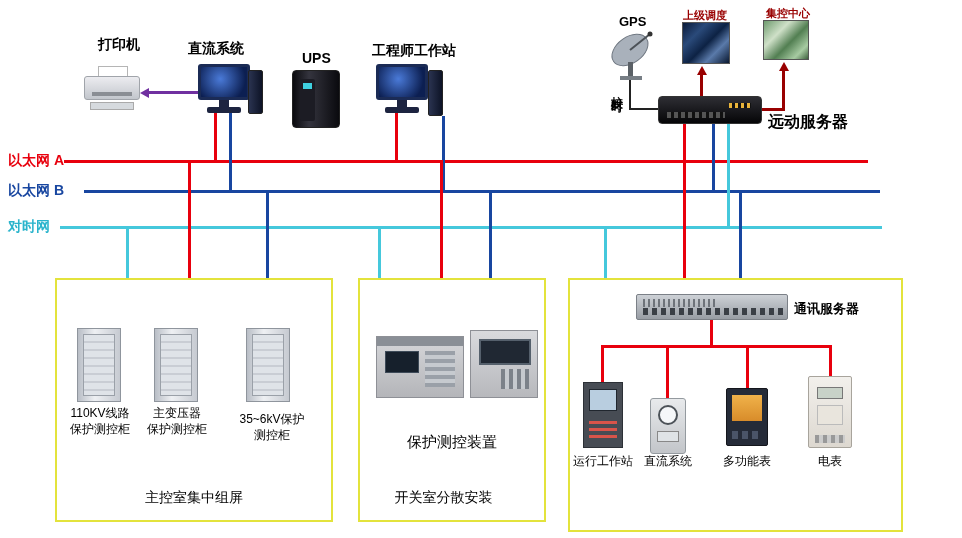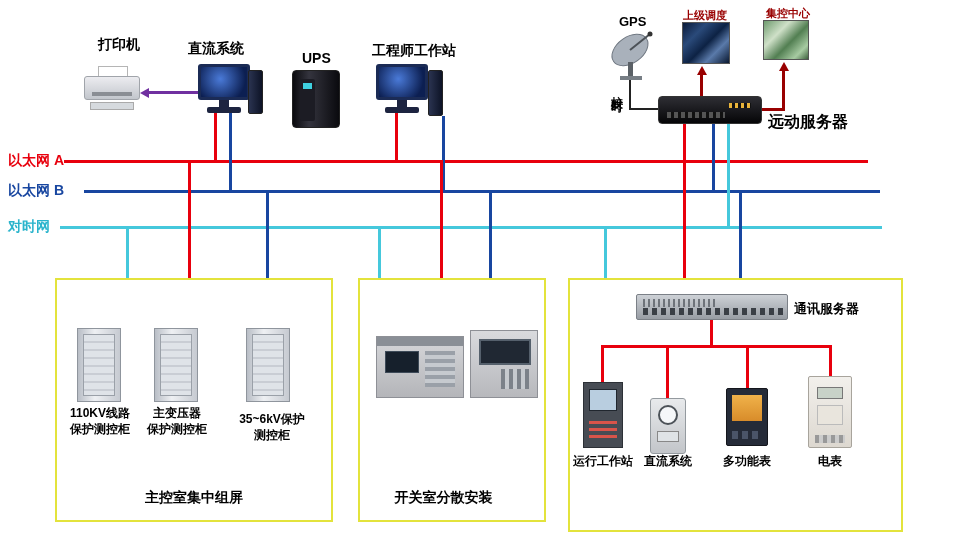--- a/index.html
+++ b/index.html
@@ -8,21 +8,21 @@
     --timeN:#45c8dc;
     --darkred:#990000;
     --purple:#7030a0;
     --boxY:#e3e33c;
   }
   *{margin:0;padding:0;box-sizing:border-box;}
   body{font-family:"Liberation Sans","DejaVu Sans",sans-serif;background:#fff;}
   .canvas{position:relative;width:962px;height:538px;background:#ffffff;overflow:hidden;}
   .hline,.vline{position:absolute;}
   .lbl{position:absolute;font-weight:bold;color:#000;white-space:nowrap;}
-  .clbl{position:absolute;font-weight:bold;color:#000;text-align:center;line-height:1.3;}
+  .clbl{position:absolute;font-weight:normal;color:#000;text-align:center;line-height:1.3;}
   .vtext{position:absolute;font-weight:bold;color:#000;writing-mode:vertical-rl;text-orientation:upright;letter-spacing:2px;}
   .arrow-up{position:absolute;width:0;height:0;border-left:5px solid transparent;border-right:5px solid transparent;border-bottom:9px solid var(--darkred);}
   .arrow-left{position:absolute;width:0;height:0;border-top:5px solid transparent;border-bottom:5px solid transparent;border-right:9px solid var(--purple);}
   .groupbox{position:absolute;border:2px solid var(--boxY);background:transparent;}
 
   
   .printer{position:absolute;width:56px;height:46px;}
   .printer .paper{position:absolute;left:14px;top:0;width:30px;height:12px;background:#fff;border:1px solid #b5b5b5;}
   .printer .pbody{position:absolute;left:0;top:10px;width:56px;height:24px;background:linear-gradient(#ececf0,#c2c6cc);border:1px solid #a0a4aa;border-radius:3px;}
   .printer .slot{position:absolute;left:8px;top:26px;width:40px;height:4px;background:#8a8e94;}
@@ -211,20 +211,21 @@
   <div class="prot-a" style="left:376px;top:336px">
     <div class="strip"></div>
     <div class="screen"></div>
     <div class="grid"></div>
   </div>
   <div class="prot-b" style="left:470px;top:330px">
     <div class="screen"></div>
     <div class="keys"></div>
   </div>
 
+  <div class="clbl" style="left:358px;top:432px;width:188px;font-size:15px">保护测控装置</div>
   <div class="clbl" style="left:358px;top:488px;width:171px;font-size:14px">开关室分散安装</div>
 
   <div class="groupbox" style="left:568px;top:278px;width:335px;height:254px"></div>
 
   <div class="comm" style="left:636px;top:294px">
     <div class="vents"></div>
     <div class="ports"></div>
   </div>
   <div class="lbl" style="left:794px;top:300px;font-size:13px">通讯服务器</div>
 

